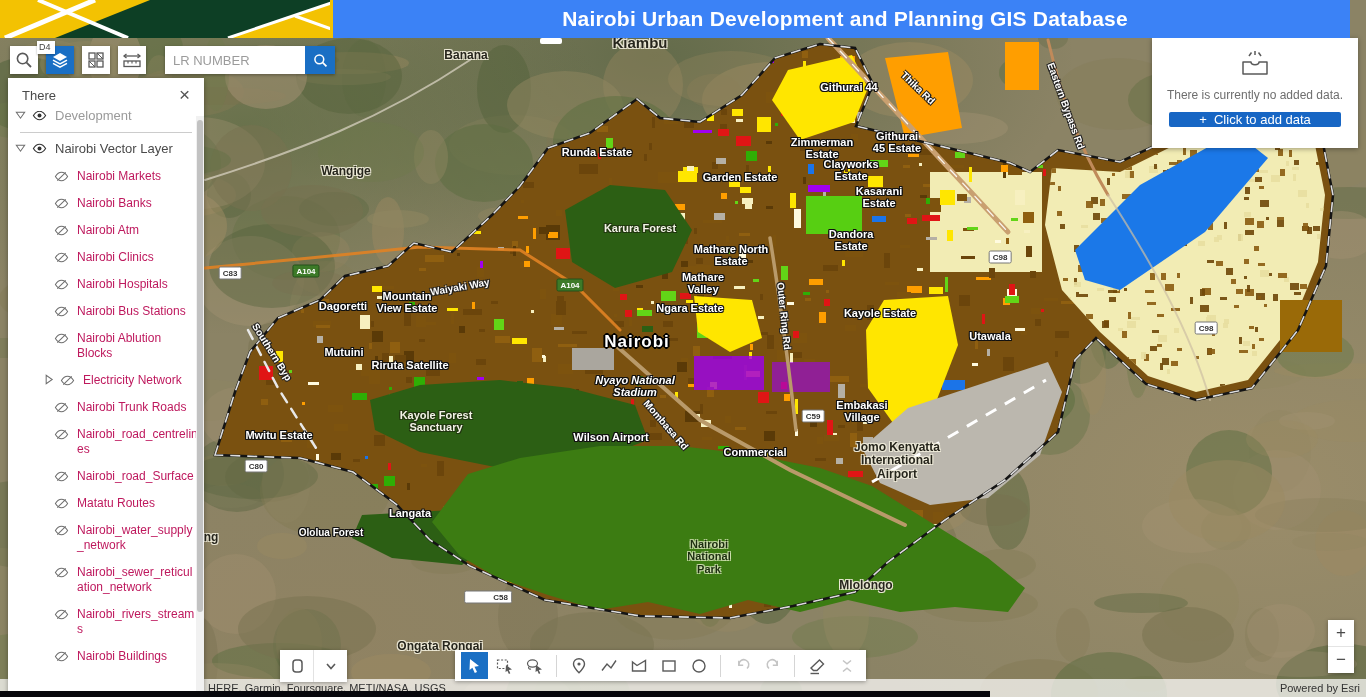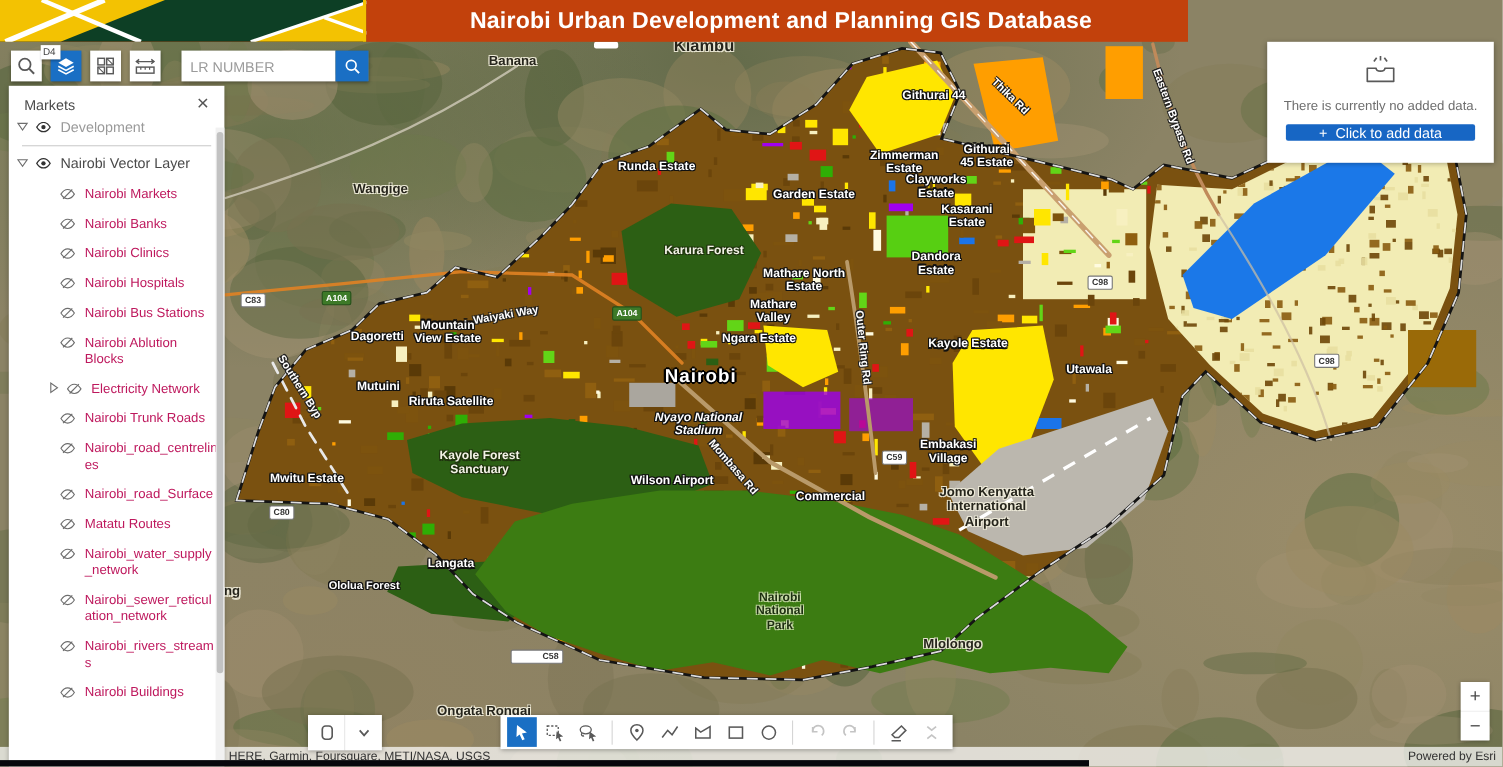--- a/index.html
+++ b/index.html
@@ -1,20 +1,20 @@
 <!DOCTYPE html>
 <html><head>
 <meta charset="utf-8">
 <style>
   * { margin:0; padding:0; box-sizing:border-box; }
   html,body { width:1366px; height:697px; overflow:hidden; font-family:"Liberation Sans", sans-serif; }
   #app { position:relative; width:1366px; height:697px; background:#8b8365; overflow:hidden; }
 
   
-  #header { position:absolute; top:0; left:0; width:1080px; height:38px; background:#c2410c; z-index:40; }
+  #header { position:absolute; top:0; left:0; width:1350px; height:38px; background:#3b82f6; z-index:40; }
   #header-title { position:absolute; left:340px; right:0; top:0; height:38px; line-height:38px; text-align:center;
       color:#fff; font-size:21px; font-weight:bold; letter-spacing:.2px; white-space:nowrap; }
   #logo { position:absolute; left:0; top:0; }
 
   
   #map-area { position:absolute; inset:0; z-index:1;
       background:
         radial-gradient(520px 300px at 18% 18%, rgba(78,100,56,.55), rgba(0,0,0,0) 70%),
         radial-gradient(600px 320px at 48% 8%,  rgba(60,84,48,.5),  rgba(0,0,0,0) 70%),
         radial-gradient(700px 420px at 92% 70%, rgba(170,150,110,.5), rgba(0,0,0,0) 70%),
@@ -1667,21 +1667,21 @@
     <button>
       <svg width="17" height="17" viewBox="0 0 20 20">
         <circle cx="8.6" cy="8.6" r="5.2" fill="none" stroke="#fff" stroke-width="1.8"></circle>
         <line x1="12.6" y1="12.6" x2="17" y2="17" stroke="#fff" stroke-width="2"></line>
       </svg>
     </button>
   </div>
 
   <div id="layers-panel">
     <div id="lp-head">
-      <span id="lp-title">Markets</span>
+      <span id="lp-title">There</span>
       <button id="lp-close">×</button>
     </div>
     <div id="lp-clip">
         <div id="lp-partial">
           <div class="layer-row row-group" style="margin-top:-9px">
             <svg class="arrow" width="13" height="13" viewBox="0 0 14 14">
               <path d="M2.5 4.5 L11.5 4.5 L7 11 Z" fill="none" stroke="#6e6e6e" stroke-width="1.1"></path>
             </svg>
             <svg width="15" height="15" viewBox="0 0 16 16">
               <path d="M1.5 8 C3.5 4.8 6 3.5 8 3.5 C10 3.5 12.5 4.8 14.5 8 C12.5 11.2 10 12.5 8 12.5 C6 12.5 3.5 11.2 1.5 8 Z" fill="none" stroke="#323232" stroke-width="1.2"></path>
@@ -1709,20 +1709,27 @@
             <line x1="3.5" y1="12.5" x2="12.5" y2="3.5" stroke="#6e6e6e" stroke-width="1.1"></line>
           </svg>
           <span class="lbl">Nairobi Markets</span>
         </div>
         <div class="layer-row row-child">
           <svg width="15" height="15" viewBox="0 0 16 16">
             <path d="M1.5 8 C3.5 4.8 6 3.5 8 3.5 C10 3.5 12.5 4.8 14.5 8 C12.5 11.2 10 12.5 8 12.5 C6 12.5 3.5 11.2 1.5 8 Z" fill="none" stroke="#6e6e6e" stroke-width="1.1"></path>
             <line x1="3.5" y1="12.5" x2="12.5" y2="3.5" stroke="#6e6e6e" stroke-width="1.1"></line>
           </svg>
           <span class="lbl">Nairobi Banks</span>
+        </div>
+        <div class="layer-row row-child">
+          <svg width="15" height="15" viewBox="0 0 16 16">
+            <path d="M1.5 8 C3.5 4.8 6 3.5 8 3.5 C10 3.5 12.5 4.8 14.5 8 C12.5 11.2 10 12.5 8 12.5 C6 12.5 3.5 11.2 1.5 8 Z" fill="none" stroke="#6e6e6e" stroke-width="1.1"></path>
+            <line x1="3.5" y1="12.5" x2="12.5" y2="3.5" stroke="#6e6e6e" stroke-width="1.1"></line>
+          </svg>
+          <span class="lbl">Nairobi Atm</span>
         </div>
         <div class="layer-row row-child">
           <svg width="15" height="15" viewBox="0 0 16 16">
             <path d="M1.5 8 C3.5 4.8 6 3.5 8 3.5 C10 3.5 12.5 4.8 14.5 8 C12.5 11.2 10 12.5 8 12.5 C6 12.5 3.5 11.2 1.5 8 Z" fill="none" stroke="#6e6e6e" stroke-width="1.1"></path>
             <line x1="3.5" y1="12.5" x2="12.5" y2="3.5" stroke="#6e6e6e" stroke-width="1.1"></line>
           </svg>
           <span class="lbl">Nairobi Clinics</span>
         </div>
         <div class="layer-row row-child">
           <svg width="15" height="15" viewBox="0 0 16 16">

